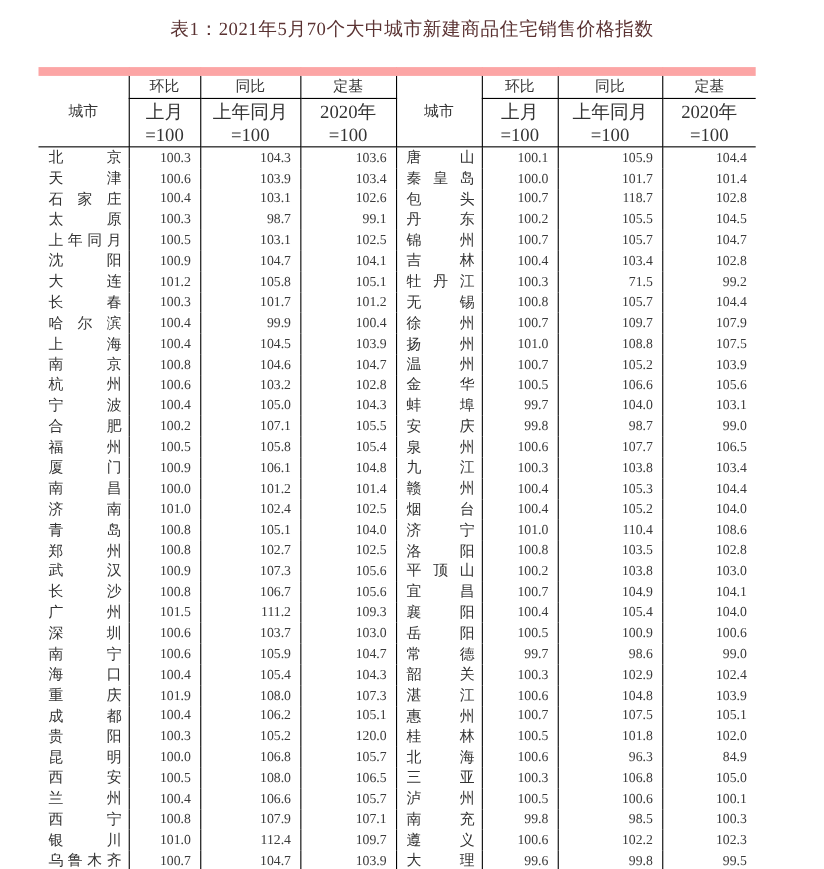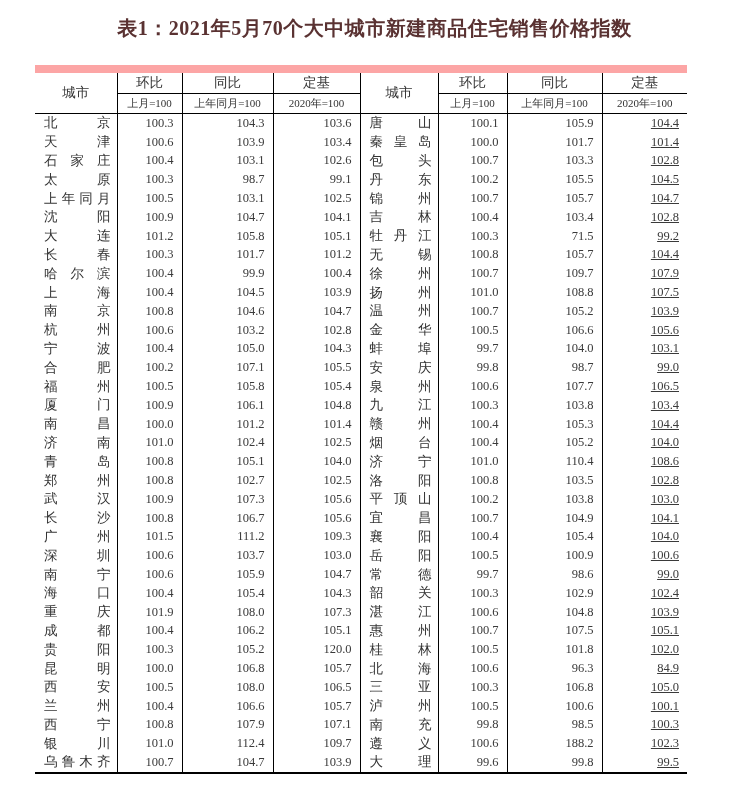--- a/index.html
+++ b/index.html
@@ -5,22 +5,22 @@
   html, body {
     margin: 0; padding: 0;
     width: 749px; height: 790px;
     background: #ffffff;
     overflow: hidden;
     font-family: "Liberation Serif", serif;
   }
   .title {
     padding-top: 15px;
     text-align: center;
-    font-size: 20px;
-    font-weight: bold;
+    font-size: 17px;
+    font-weight: normal;
     color: #5a3232;
     letter-spacing: 0.5px;
   }
   table.price-table {
     border-collapse: collapse;
     table-layout: fixed;
     margin-left: 35px;
     margin-top: 23px;
     width: 652px;
     border-top: 8px solid #fca5a5;
@@ -28,32 +28,32 @@
     color: #333;
   }
   th, td { vertical-align: middle; padding: 0; }
   thead th {
     font-weight: normal;
     border-left: 1px solid #000;
     border-right: 1px solid #000;
     border-bottom: 1px solid #000;
   }
   tr.h1 th { height: 20px; font-size: 13.5px; }
-  tr.h2 th { height: 19px; font-size: 11px; }
+  tr.h2 th { height: 19px; font-size: 17px; }
   tr.h1 th:first-child { border-left: none; }
   tr.h1 th:last-child  { border-right: none; }
   tr.h2 th:last-child  { border-right: none; }
   tbody td {
     height: 18.8px;
     border-left: 1px solid #000;
     border-right: 1px solid #000;
     font-size: 12.5px;
   }
   tbody td:first-child { border-left: none; }
-  tbody td:last-child  { border-right: none; text-decoration: underline; }
+  tbody td:last-child  { border-right: none; }
   td.num { text-align: right; padding-right: 8px; color: #3a3a3a; }
   td.city { font-size: 13.5px; }
   td.city span {
     display: block;
     padding: 0 6px 0 9px;
     text-align: justify;
     text-align-last: justify;
     text-justify: inter-character;
   }
 </style>
@@ -126,21 +126,21 @@
         <td class="city">
           <span>石家庄</span>
         </td>
         <td class="num">100.4</td>
         <td class="num">103.1</td>
         <td class="num">102.6</td>
         <td class="city">
           <span>包头</span>
         </td>
         <td class="num">100.7</td>
-        <td class="num">103.3</td>
+        <td class="num">118.7</td>
         <td class="num">102.8</td>
       </tr>
       <tr>
         <td class="city">
           <span>太原</span>
         </td>
         <td class="num">100.3</td>
         <td class="num">98.7</td>
         <td class="num">99.1</td>
         <td class="city">
@@ -560,21 +560,21 @@
         <td class="city">
           <span>银川</span>
         </td>
         <td class="num">101.0</td>
         <td class="num">112.4</td>
         <td class="num">109.7</td>
         <td class="city">
           <span>遵义</span>
         </td>
         <td class="num">100.6</td>
-        <td class="num">188.2</td>
+        <td class="num">102.2</td>
         <td class="num">102.3</td>
       </tr>
       <tr>
         <td class="city">
           <span>乌鲁木齐</span>
         </td>
         <td class="num">100.7</td>
         <td class="num">104.7</td>
         <td class="num">103.9</td>
         <td class="city">

